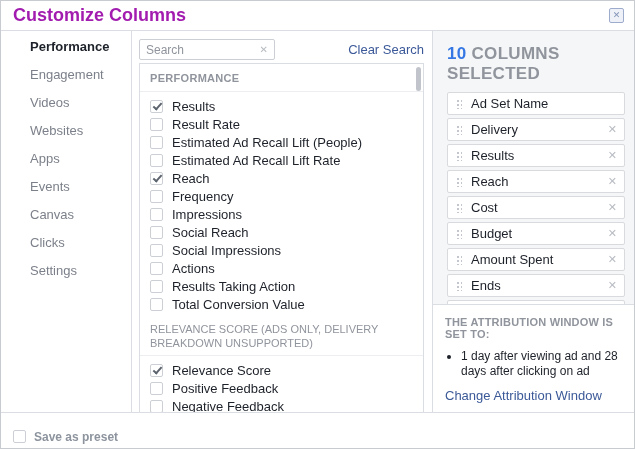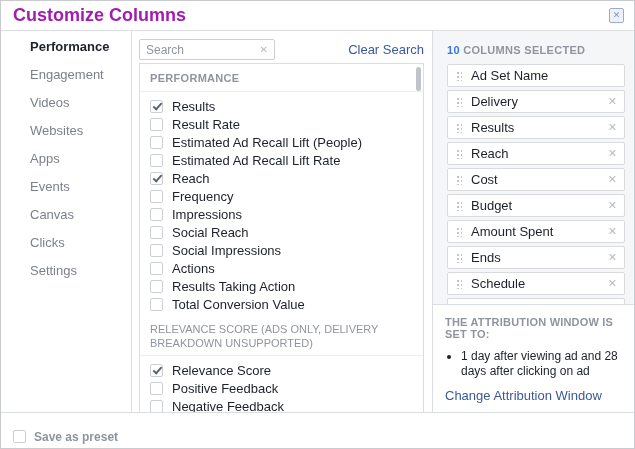--- a/index.html
+++ b/index.html
@@ -101,21 +101,21 @@
     width: 5px; height: 24px; border-radius: 3px;
     background: #c1c5cb; cursor: pointer;
   }
   
   .right-panel {
     width: 202px; flex: 0 0 202px;
     border-left: 1px solid #dadde1;
     background: #f5f6f7;
     display: flex; flex-direction: column;
   }
-  .selected-header { padding: 13px 10px 8px 14px; font-size: 11px; font-weight: bold; letter-spacing: .3px; }
+  .selected-header { padding: 13px 10px 8px 14px; font-size: 17px; font-weight: bold; letter-spacing: .3px; }
   .selected-count { color: #3578e5; }
   .selected-label { color: #90949c; }
   .cards { padding: 0 9px 0 14px; flex: 1; overflow: hidden; }
   .card {
     height: 23px; margin-bottom: 3px;
     background: #fff; border: 1px solid #d8dade; border-radius: 2px;
     display: flex; align-items: center; padding: 0 7px 0 8px;
     cursor: grab;
   }
   .drag-handle {

